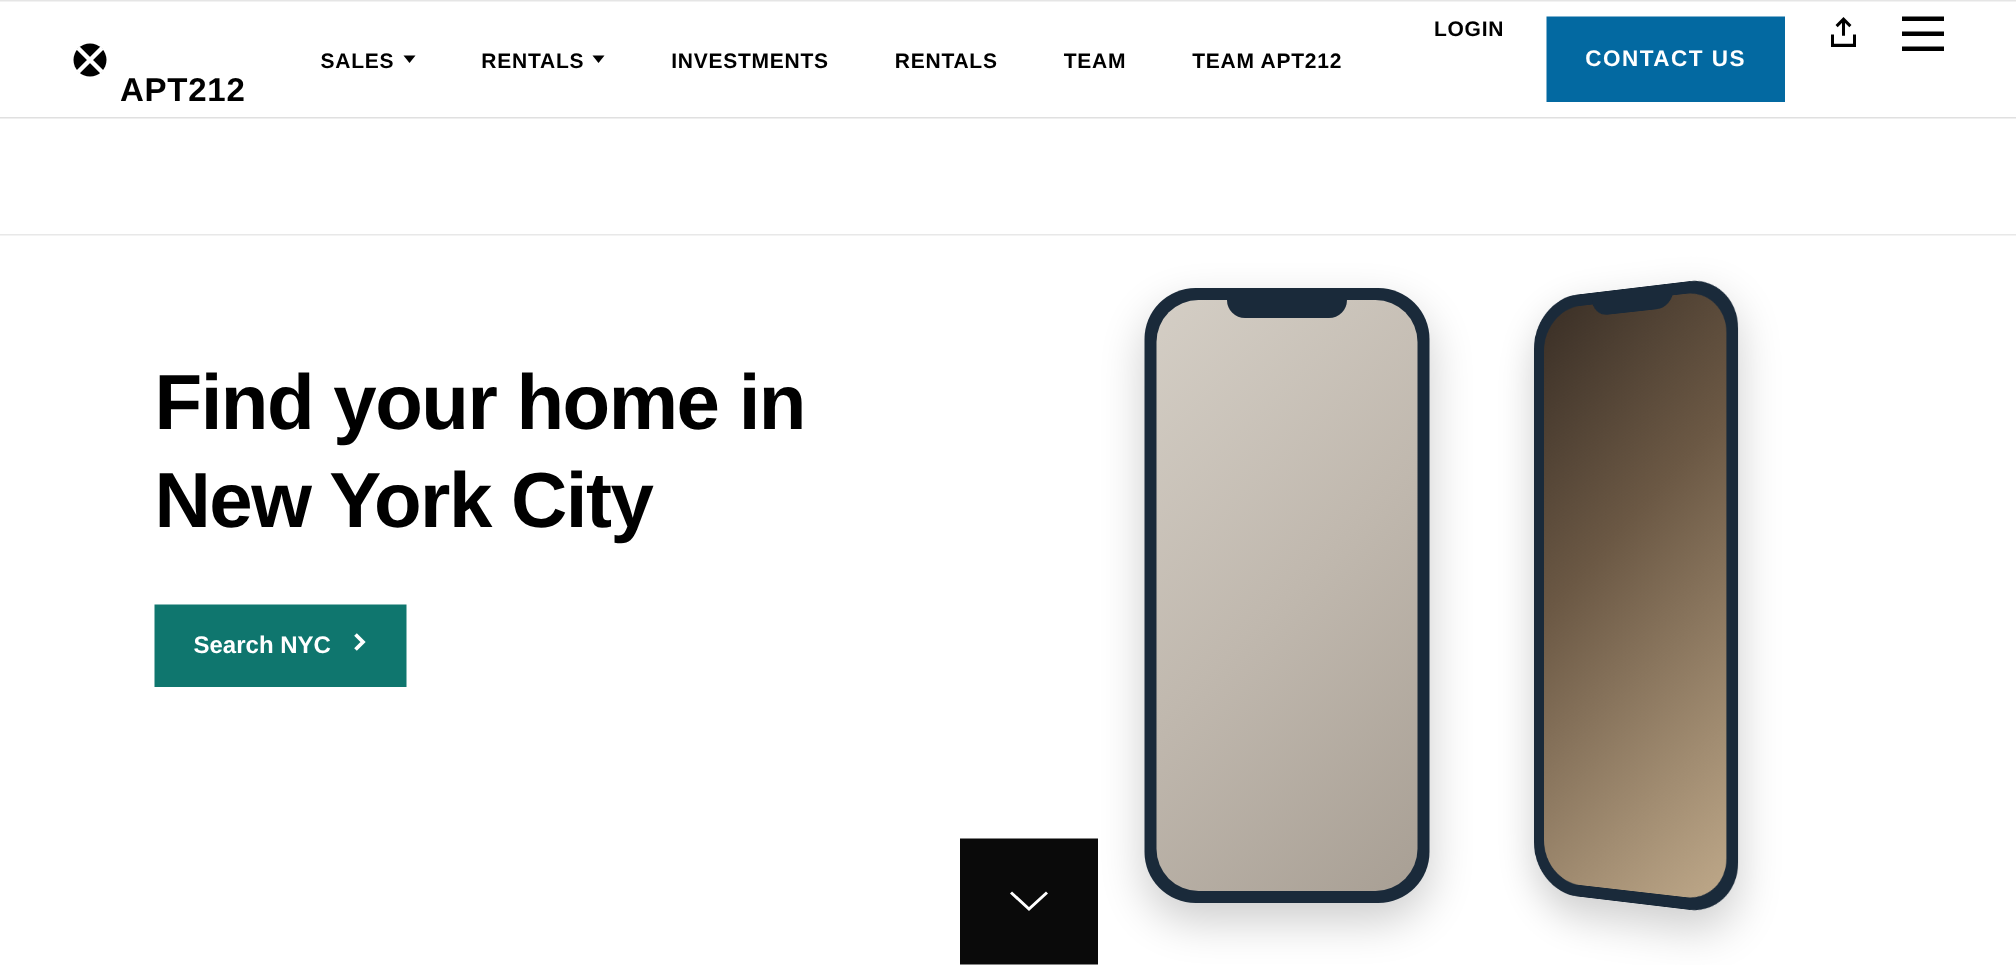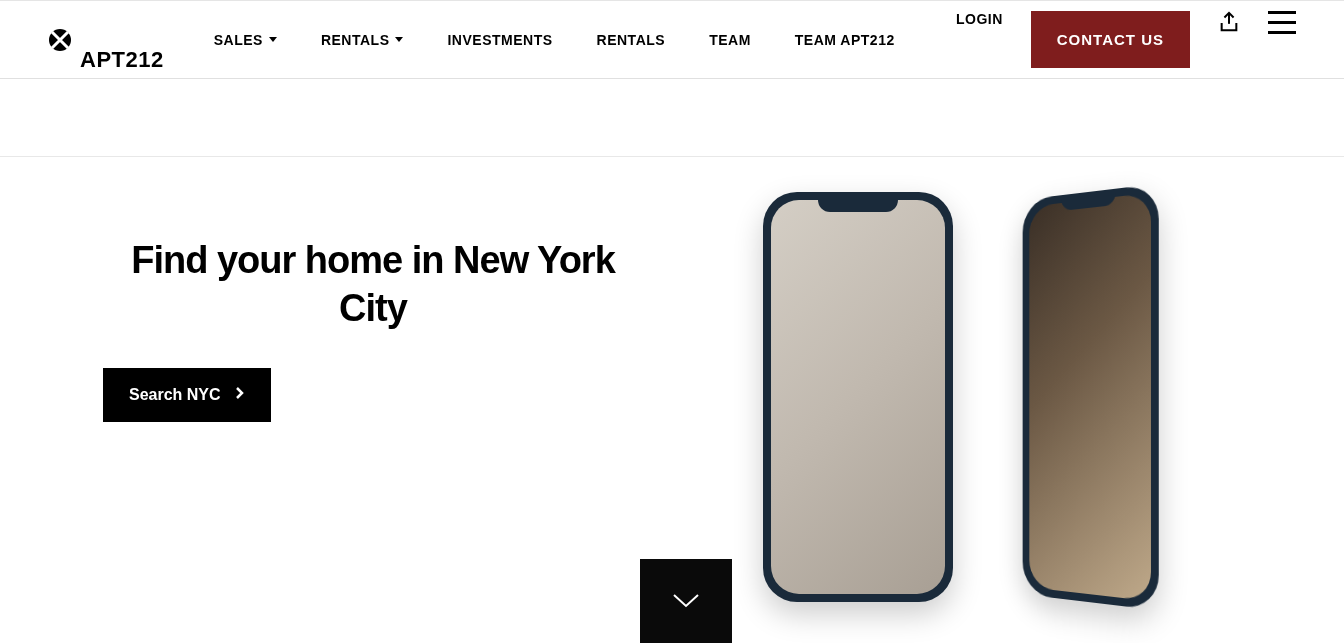--- a/index.html
+++ b/index.html
@@ -12,32 +12,32 @@
 .logo { display: flex; align-items: center; gap: 8px; margin-right: 50px; }
 .logo-icon { width: 24px; height: 24px; }
 .logo-text { font-weight: 800; font-size: 22px; letter-spacing: 0.5px; color: #000; margin-top: 41px; }
 
 .nav { display: flex; gap: 44px; flex: 1; }
 .nav-item { font-weight: 800; font-size: 14px; letter-spacing: 0.5px; color: #000; display: flex; align-items: center; gap: 6px; cursor: pointer; }
 .caret { width: 0; height: 0; border-left: 4px solid transparent; border-right: 4px solid transparent; border-top: 5px solid #000; }
 
 .right-actions { display: flex; align-items: flex-start; gap: 28px; }
 .login { font-weight: 800; font-size: 14px; letter-spacing: 0.5px; color: #000; cursor: pointer; }
-.contact-btn { background: #7f1d1d; color: #fff; font-weight: 800; font-size: 15px; letter-spacing: 1px; padding: 20px 26px; cursor: pointer; }
+.contact-btn { background: #0369a1; color: #fff; font-weight: 800; font-size: 15px; letter-spacing: 1px; padding: 20px 26px; cursor: pointer; }
 .share-icon { cursor: pointer; }
 .hamburger { display: flex; flex-direction: column; gap: 7px; cursor: pointer; }
 .hamburger span { width: 28px; height: 3px; background: #000; }
 
 .hero-spacer { height: 78px; border-bottom: 1px solid #e8e8e8; }
 
 .hero { display: flex; padding: 0 0 0 103px; position: relative; height: 485px; }
 .hero-left { width: 540px; padding-top: 80px; }
-.hero-title { font-size: 38px; font-weight: 900; line-height: 1.25; color: #000; letter-spacing: -1px; text-align: center; }
+.hero-title { font-size: 52px; font-weight: 900; line-height: 1.25; color: #000; letter-spacing: -1px; }
 .hero-sub { font-size: 21px; line-height: 1.45; color: #1a1a1a; margin-top: 30px; }
-.search-btn { background: #000000; color: #fff; font-weight: 800; font-size: 16px; padding: 18px 26px; display: inline-flex; align-items: center; gap: 14px; margin-top: 36px; cursor: pointer; }
+.search-btn { background: #0f766e; color: #fff; font-weight: 800; font-size: 16px; padding: 18px 26px; display: inline-flex; align-items: center; gap: 14px; margin-top: 36px; cursor: pointer; }
 .chev-right { display:inline-block; }
 
 .hero-right { flex: 1; position: relative; }
 .phone { position: absolute; border-radius: 34px; background: #1a2a3a; box-shadow: 0 12px 30px rgba(0,0,0,0.2); }
 .phone.p1 { left: 120px; top: 35px; width: 190px; height: 410px; }
 .phone.p2 { left: 370px; top: 35px; width: 150px; height: 410px; transform: perspective(800px) rotateY(-25deg); }
 .phone-screen { position: absolute; inset: 8px; border-radius: 28px; background: linear-gradient(135deg, #d4cec5 0%, #c0b8ae 50%, #a89f94 100%); overflow: hidden; }
 .phone.p2 .phone-screen { background: linear-gradient(135deg, #3a2f26 0%, #6b5844 40%, #bfa98a 100%); }
 .notch { position: absolute; top: 0; left: 50%; transform: translateX(-50%); width: 80px; height: 20px; background: #1a2a3a; border-radius: 0 0 12px 12px; z-index: 2; }
 .phone.p2 .notch { width: 60px; height: 16px; }

